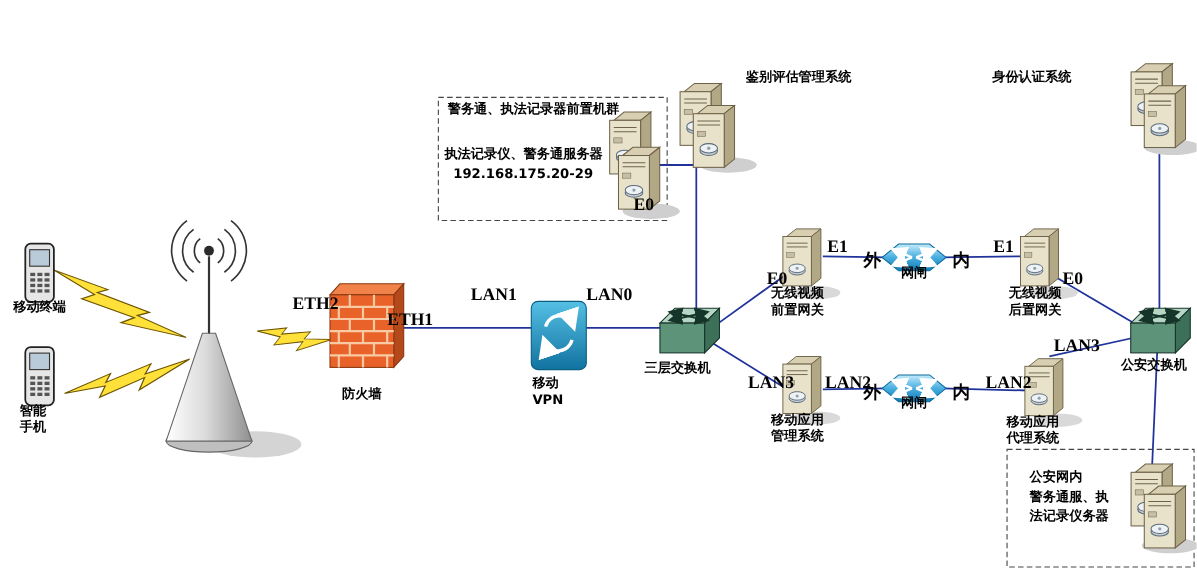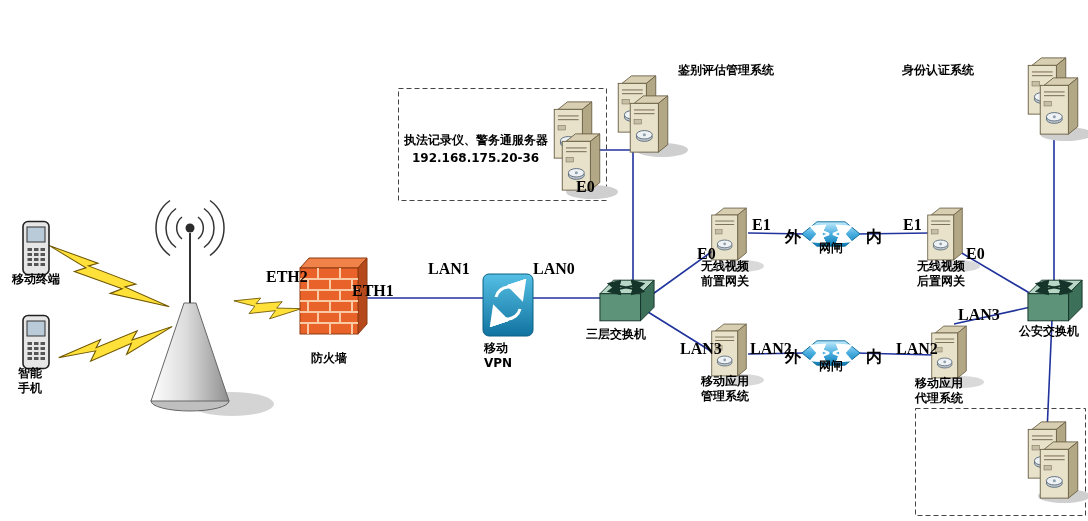--- a/index.html
+++ b/index.html
@@ -230,22 +230,23 @@
 <div class="port" style="left:352px;top:282px">ETH1</div>
 <div class="lbl" style="left:311px;top:351px">防火墙</div>
 
 <div class="port" style="left:428px;top:260px">LAN1</div>
 <div class="port" style="left:533px;top:260px">LAN0</div>
 <div class="lbl ctr" style="left:484px;top:341px;width:48px">移动
 VPN</div>
 
 <div class="lbl" style="left:586px;top:327px">三层交换机</div>
 
+<div class="lbl" style="left:407px;top:92px">警务通、执法记录器前置机群</div>
 <div class="lbl" style="left:404px;top:133px">执法记录仪、警务通服务器</div>
-<div class="lbl" style="left:412px;top:151px">192.168.175.20-36</div>
+<div class="lbl" style="left:412px;top:151px">192.168.175.20-29</div>
 <div class="port" style="left:576px;top:178px">E0</div>
 
 <div class="lbl" style="left:678px;top:63px">鉴别评估管理系统</div>
 <div class="lbl" style="left:902px;top:63px">身份认证系统</div>
 
 <div class="port" style="left:697px;top:245px">E0</div>
 <div class="port" style="left:752px;top:216px">E1</div>
 <div class="lbl" style="left:701px;top:259px">无线视频
 前置网关</div>
 
@@ -267,14 +268,17 @@
 <div class="lbl" style="left:819px;top:359px">网闸</div>
 <div class="port" style="left:866px;top:347px">内</div>
 
 <div class="port" style="left:896px;top:340px">LAN2</div>
 <div class="lbl" style="left:915px;top:376px">移动应用
 代理系统</div>
 
 <div class="port" style="left:958px;top:306px">LAN3</div>
 <div class="lbl" style="left:1019px;top:324px">公安交换机</div>
 
+<div class="lbl cluster-text" style="left:936px;top:424px">公安网内
+警务通服、执
+法记录仪务器</div>
 
 </div>
 
 </body></html>

